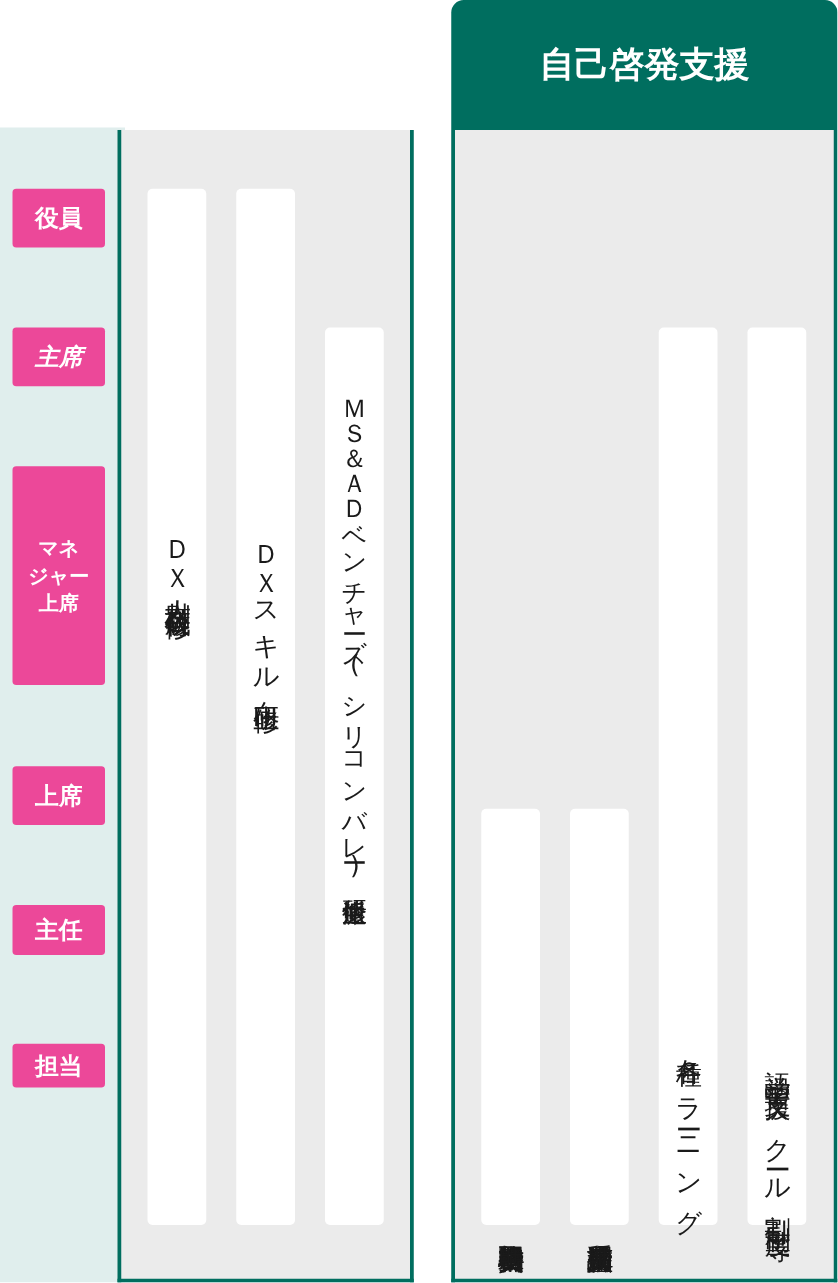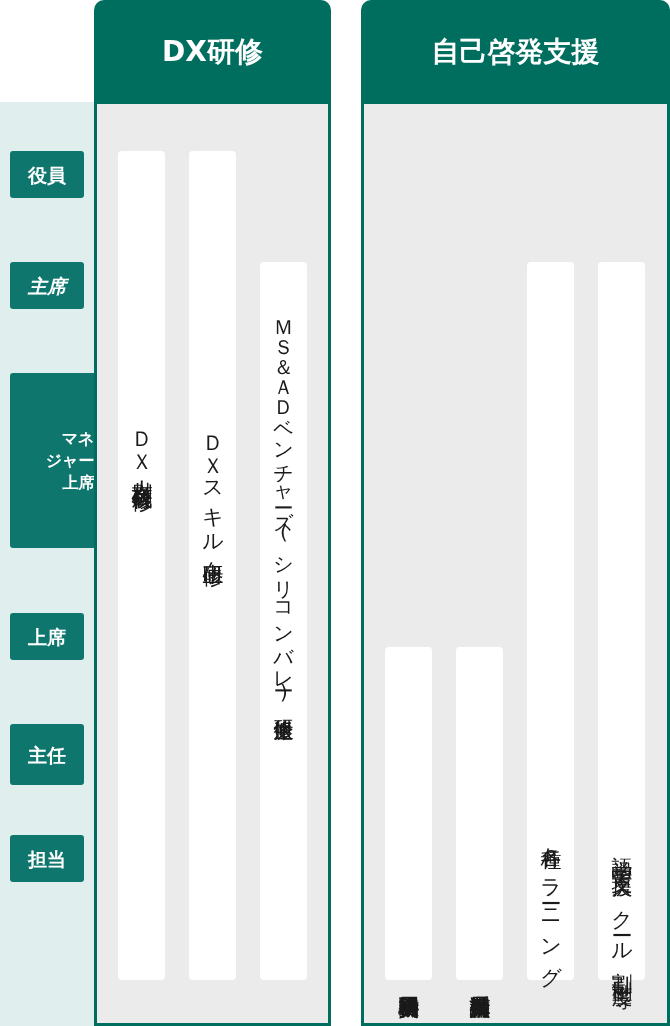--- a/index.html
+++ b/index.html
@@ -7,22 +7,22 @@
     width: 670px; height: 1026px; position: relative; overflow: hidden;
     background: #ffffff;
     font-family: "DejaVu Sans", "Liberation Sans", sans-serif;
   }
   .band {
     position: absolute; left: 0; top: 102px; width: 100px; height: 924px;
     background: #e0eeed;
   }
   .level {
     position: absolute; left: 10px; width: 74px;
-    background: #0f766e; color: #fff; border-radius: 3px;
-    display: flex; align-items: center; justify-content: center; text-align: right;
+    background: #ec4899; color: #fff; border-radius: 3px;
+    display: flex; align-items: center; justify-content: center; text-align: center;
     font-weight: bold; font-size: 19px; line-height: 24px;
   }
   .level.multi { font-size: 16px; line-height: 22px; }
   .column {
     position: absolute; top: 0; height: 1026px; box-sizing: border-box;
   }
   .col-header {
     position: absolute; left: 0; top: 0; right: 0; height: 104px;
     background: #006e5f; border-radius: 10px 10px 0 0;
     color: #fff; font-weight: bold; font-size: 28px;
@@ -48,37 +48,34 @@
 <body>
 
 <div class="band"></div>
 
 <div class="level" style="top:151px;height:47px;">
     <span>役員</span>
   </div>
 <div class="level" style="top:262px;height:47px;font-style:italic;">
     <span>主席</span>
   </div>
-<div class="level multi" style="top:373px;height:175px;white-space:pre-line;padding-left:23px;"><span>マネ
+<div class="level multi" style="top:373px;height:175px;white-space:pre-line;"><span>マネ
 ジャー
 上席</span></div>
 <div class="level" style="top:613px;height:47px;">
     <span>上席</span>
   </div>
-<div class="level" style="top:724px;height:61px;">
+<div class="level" style="top:724px;height:40px;">
     <span>主任</span>
   </div>
-<div class="level" style="top:835px;height:47px;">
+<div class="level" style="top:835px;height:35px;">
     <span>担当</span>
   </div>
 
 <div class="column" style="left:94px;width:237px;">
-  <div class="col-header">
-    <span>DX研修</span>
-  </div>
   <div class="col-body"></div>
   <div class="bar" style="left:24px;top:151px;height:829px;padding-top:266px;">
     <span class="bar-text">ＤＸ人材別育成研修</span>
   </div>
   <div class="bar" style="left:95px;top:151px;height:829px;padding-top:270px;">
     <span class="bar-text">ＤＸスキル向上研修</span>
   </div>
   <div class="bar" style="left:166px;top:262px;height:718px;padding-top:44px;">
     <span class="bar-text" style="letter-spacing:0px;font-size:20px;">ＭＳ＆ＡＤベンチャーズ(シリコンバレー)研修生派遣</span>
   </div>

